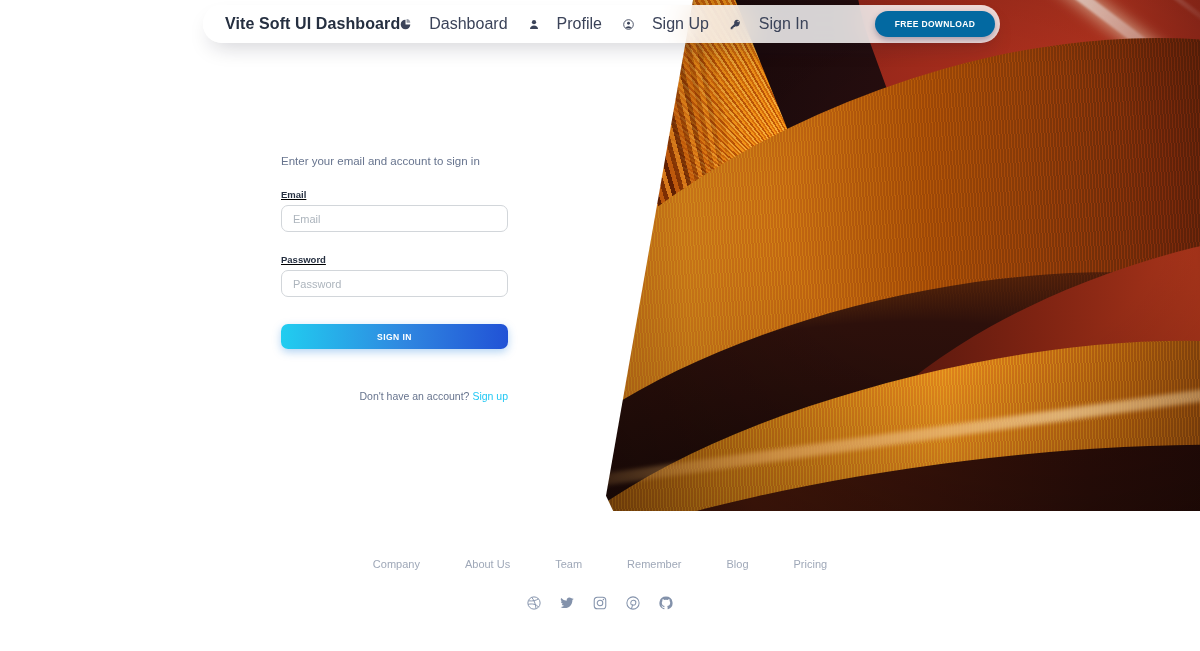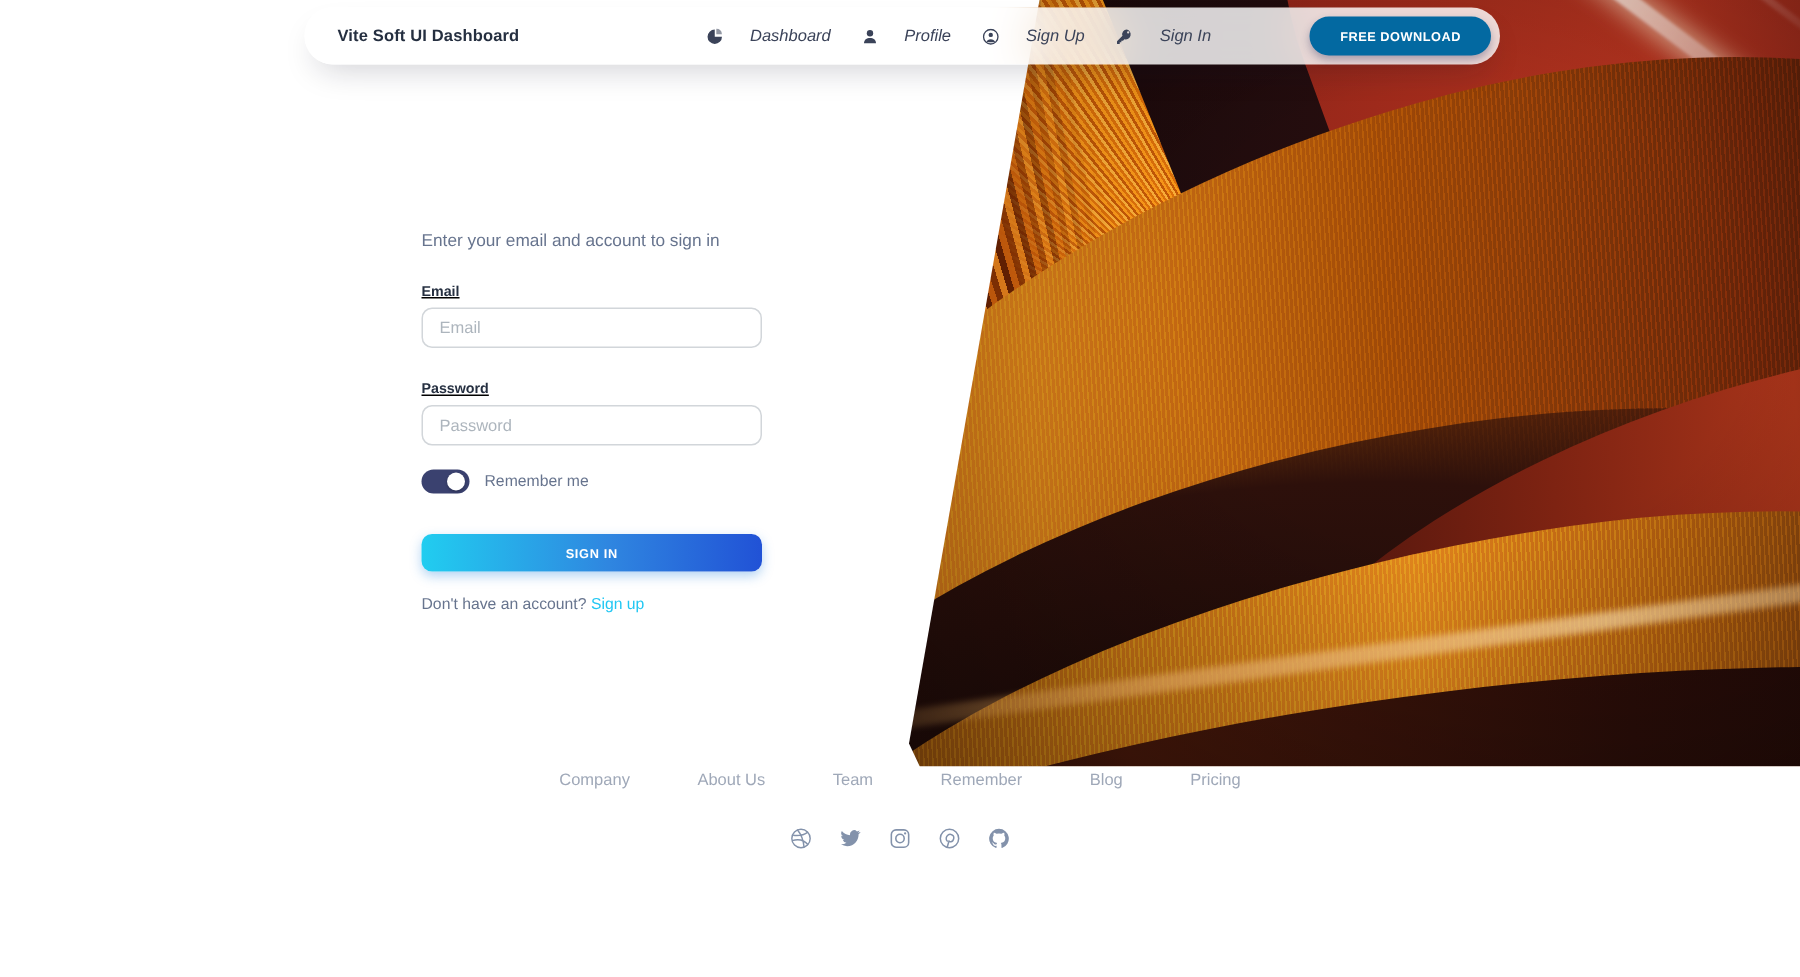--- a/index.html
+++ b/index.html
@@ -131,25 +131,25 @@
     position:absolute; left:203px; top:5px; width:797px; height:38px;
     background: rgba(255,255,255,.82);
     backdrop-filter: blur(16px);
     -webkit-backdrop-filter: blur(16px);
     border-radius:19px;
     box-shadow: 0 10px 22px -8px rgba(20,20,40,.22);
     display:flex; align-items:center;
     padding: 0 6px 0 22px;
     z-index:10;
   }
-  .brand{ font-size:11px; font-weight:bold; color:#252f40; letter-spacing:.1px; white-space:nowrap; }
+  .brand{ font-size:16px; font-weight:bold; color:#252f40; letter-spacing:.1px; white-space:nowrap; }
   .nav-links{ display:flex; align-items:center; gap:21px; margin-left:auto; }
   .nav-link{
     display:flex; align-items:center; gap:18px;
-    font-size:11px; color:#3b4359; text-decoration:none; white-space:nowrap;font-style:italic;
+    font-size:16px; color:#3b4359; text-decoration:none; white-space:nowrap;
   }
   .nav-link svg{ display:block; }
   .cta{
     margin-left:45px; background:#0369a1; color:#fff;
     font-size:8.5px; font-weight:bold; letter-spacing:.35px;
     padding:8px 20px; border:none; border-radius:16px; cursor:pointer;
     white-space:nowrap;
     box-shadow: 0 3px 6px rgba(37,47,94,.35);
   }
 
@@ -182,25 +182,25 @@
     box-shadow:0 1px 2px rgba(0,0,0,.25);
   }
   .remember-label{ font-size:10.5px; color:#67748e; }
   .signin-btn{
     margin-top:27px; width:227px; height:25px; border:none; border-radius:7px;
     background: linear-gradient(90deg, #21cdf0 0%, #2f86e0 55%, #2152d6 100%);
     color:#fff; font-size:8.5px; font-weight:bold; letter-spacing:.45px;
     cursor:pointer; font-family:"Liberation Sans", sans-serif;
     box-shadow: 0 3px 8px rgba(33,130,220,.35);
   }
-  .signup-line{ margin-top:16px; text-align:left; font-size:10.5px; color:#67748e; }
+  .signup-line{ margin-top:41px; text-align:right; font-size:10.5px; color:#67748e; }
   .signup-link{ color:#21c7f3; text-decoration:none; font-weight:normal; }
 
   
-  .footer{ position:absolute; left:0; right:0; top:514px; text-align:right; }
+  .footer{ position:absolute; left:0; right:0; top:558px; text-align:right; }
   .footer-links{ display:flex; justify-content:center; gap:45px; }
   .footer-link{ font-size:11px; color:#9fa8b8; text-decoration:none; }
   .socials{ display:flex; justify-content:center; gap:19px; margin-top:26px; }
   .social{ color:#8392ab; display:block; cursor:pointer; }
   .copyright{ margin-top:25px; font-size:10.5px; color:#b5bcc9; }
 </style>
 </head>
 <body>
 
 <div class="page">
@@ -281,26 +281,20 @@
     <div class="field">
       <div class="field-label">Email</div>
       <input class="input" type="email" placeholder="Email" style="">
     </div>
 
     <div class="field">
       <div class="field-label">Password</div>
       <input class="input" type="password" placeholder="Password" style="">
     </div>
 
-    <div class="remember-row">
-      <div class="switch">
-        <div class="knob"></div>
-      </div>
-      <span class="remember-label">Remember me</span>
-    </div>
 
     <button class="signin-btn">SIGN IN</button>
 
     <div class="signup-line">
       <span>Don't have an account?</span>
       <a class="signup-link" href="#">Sign up</a>
     </div>
   </div>
 
   <div class="footer">

